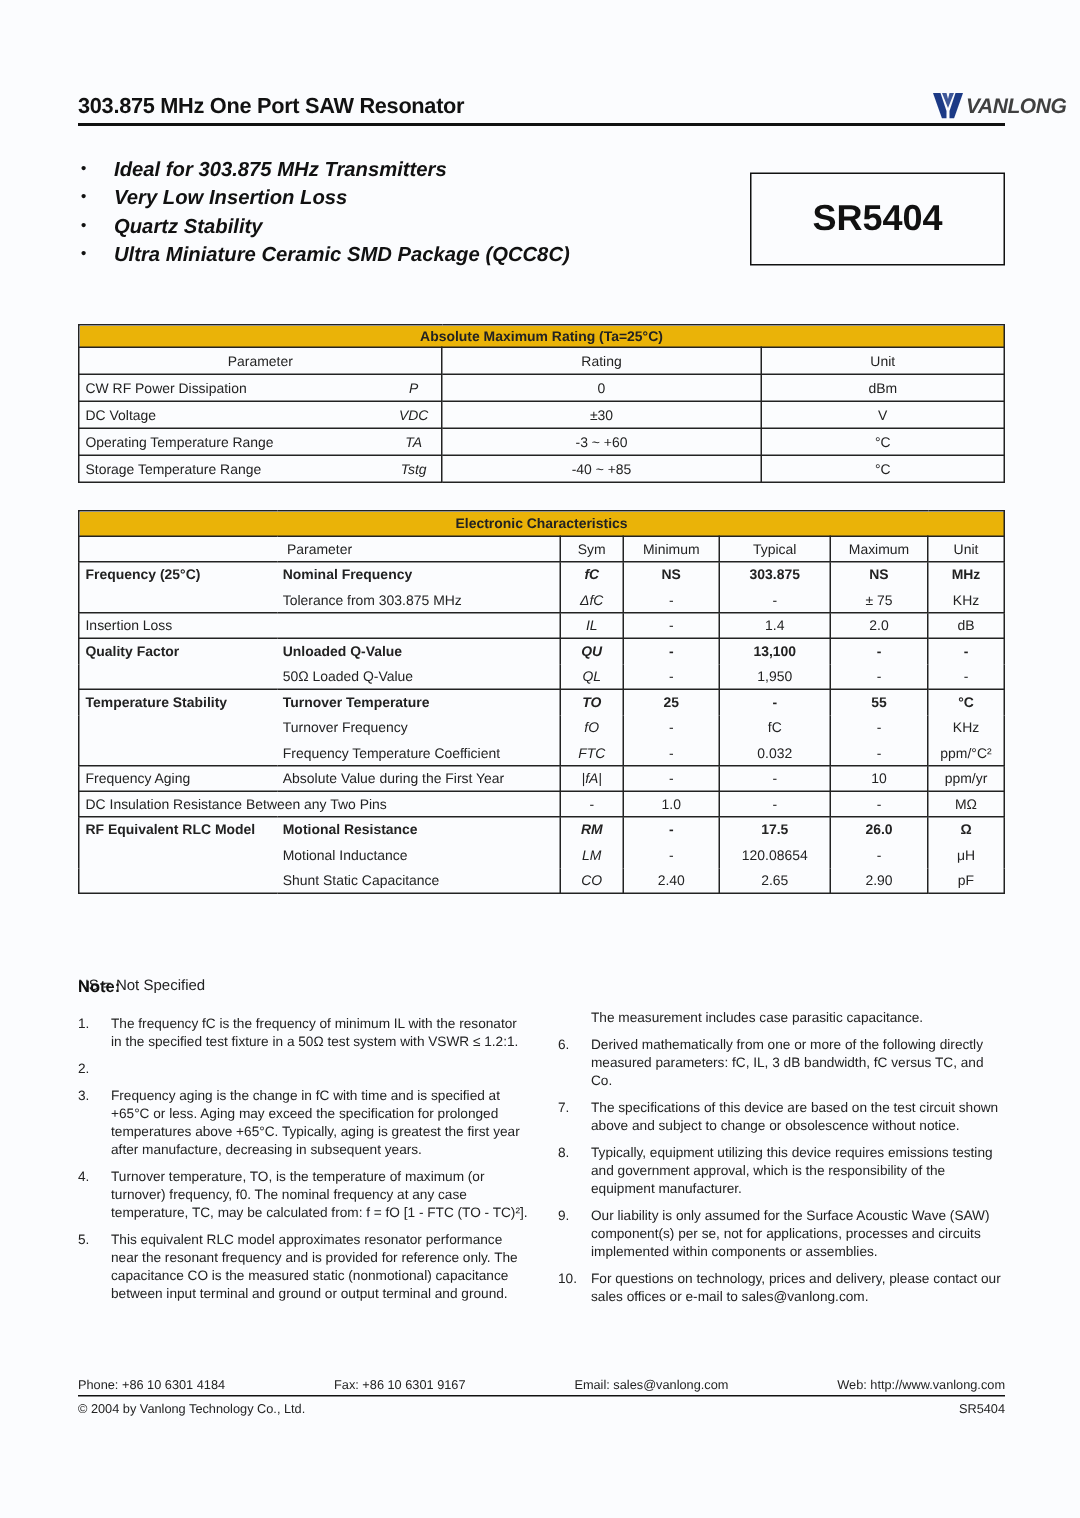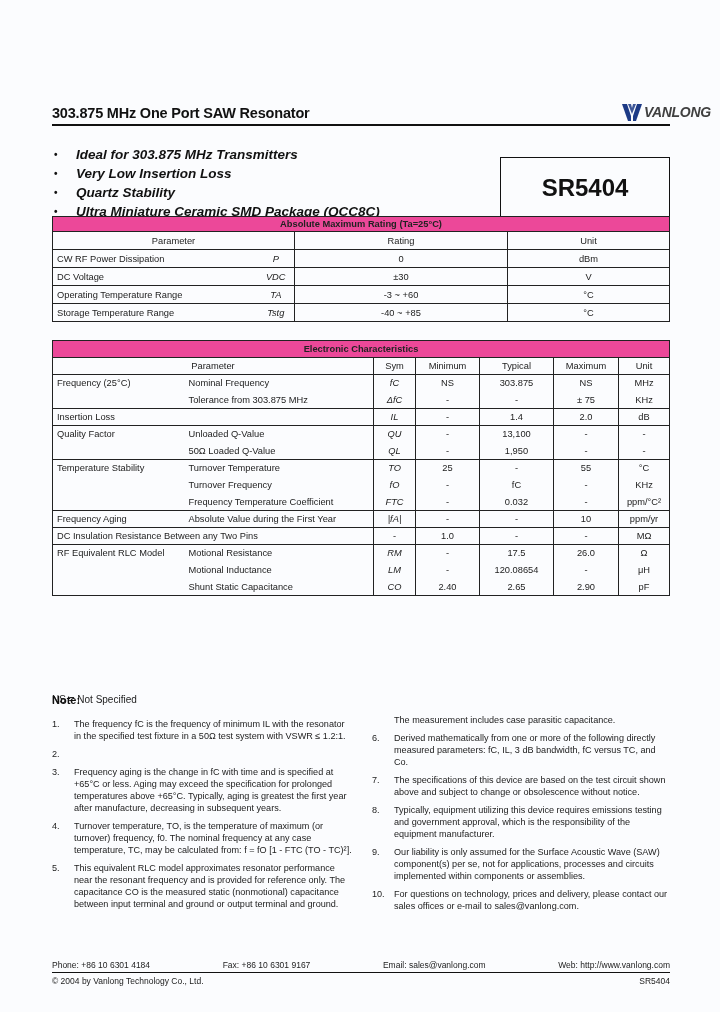--- a/index.html
+++ b/index.html
@@ -1,35 +1,35 @@
 <!DOCTYPE html>
 <html><head>
 <meta charset="utf-8">
 <style>
   * { box-sizing: border-box; margin: 0; padding: 0; }
   html, body { width: 720px; height: 1012px; background: #fbfcfe; }
   body { position: relative; font-family: "Liberation Sans", sans-serif; color: #111; overflow: hidden; }
-  .abs { position: absolute; margin-top: 42px; }
+  .abs { position: absolute; }
   .title { left: 52px; top: 63px; font-size: 14.5px; font-weight: bold; letter-spacing: -0.2px; }
   .logo { left: 622px; top: 61px; height: 18px; display: flex; align-items: center; }
   .logo-mark { width: 20px; height: 17px; margin-right: 2px; }
   .logo-text { font-size: 14px; font-weight: bold; font-style: italic; color: #404040; letter-spacing: -0.3px; }
   .header-rule { left: 52px; top: 82px; width: 618px; height: 1.5px; background: #111; }
   .features { left: 52px; top: 103px; list-style: none; }
   .features li { font-size: 13.5px; font-weight: bold; font-style: italic; height: 19px; line-height: 19px; display: flex; }
   .features li .dot { width: 24px; font-style: normal; font-size: 10px; padding-left: 2px; }
   .partbox { left: 500px; top: 115px; width: 170px; height: 62px; border: 1.5px solid #111; display: flex; align-items: center; justify-content: center; font-size: 24px; font-weight: bold; }
   table { border-collapse: collapse; position: absolute; font-size: 9.3px; color: #222; table-layout: fixed; }
   td, th { border: 1px solid #222; font-weight: normal; padding: 0 4px; height: 18px; white-space: nowrap; overflow: hidden; }
-  .hdr { background: #ec4899; text-align: center; font-weight: bold; height: 15px; }
+  .hdr { background: #eab308; text-align: center; font-weight: bold; height: 15px; }
   .c { text-align: center; }
   .sym { font-style: italic; text-align: center; }
   .nob { border-top: none; border-bottom: none; }
   .nobt { border-top: none; }
-  .nobb { border-bottom: none; }
+  .nobb { border-bottom: none; font-weight: bold; }
   .nolr { border-right: none; }
   .nol { border-left: none; }
   #abs-table { left: 52px; top: 216px; width: 617px; }
   #elec-table { left: 52px; top: 340px; width: 617px; }
   #elec-table td { height: 17px; }
   .ns-note { left: 52px; top: 652px; font-size: 10px; color: #222; }
   .note-head { left: 52px; top: 652px; font-size: 11px; font-weight: bold; }
   .notes { font-size: 9.1px; color: #222; line-height: 12px; }
   .note { display: flex; margin-bottom: 6px; }
   .note .num { width: 22px; flex-shrink: 0; }

